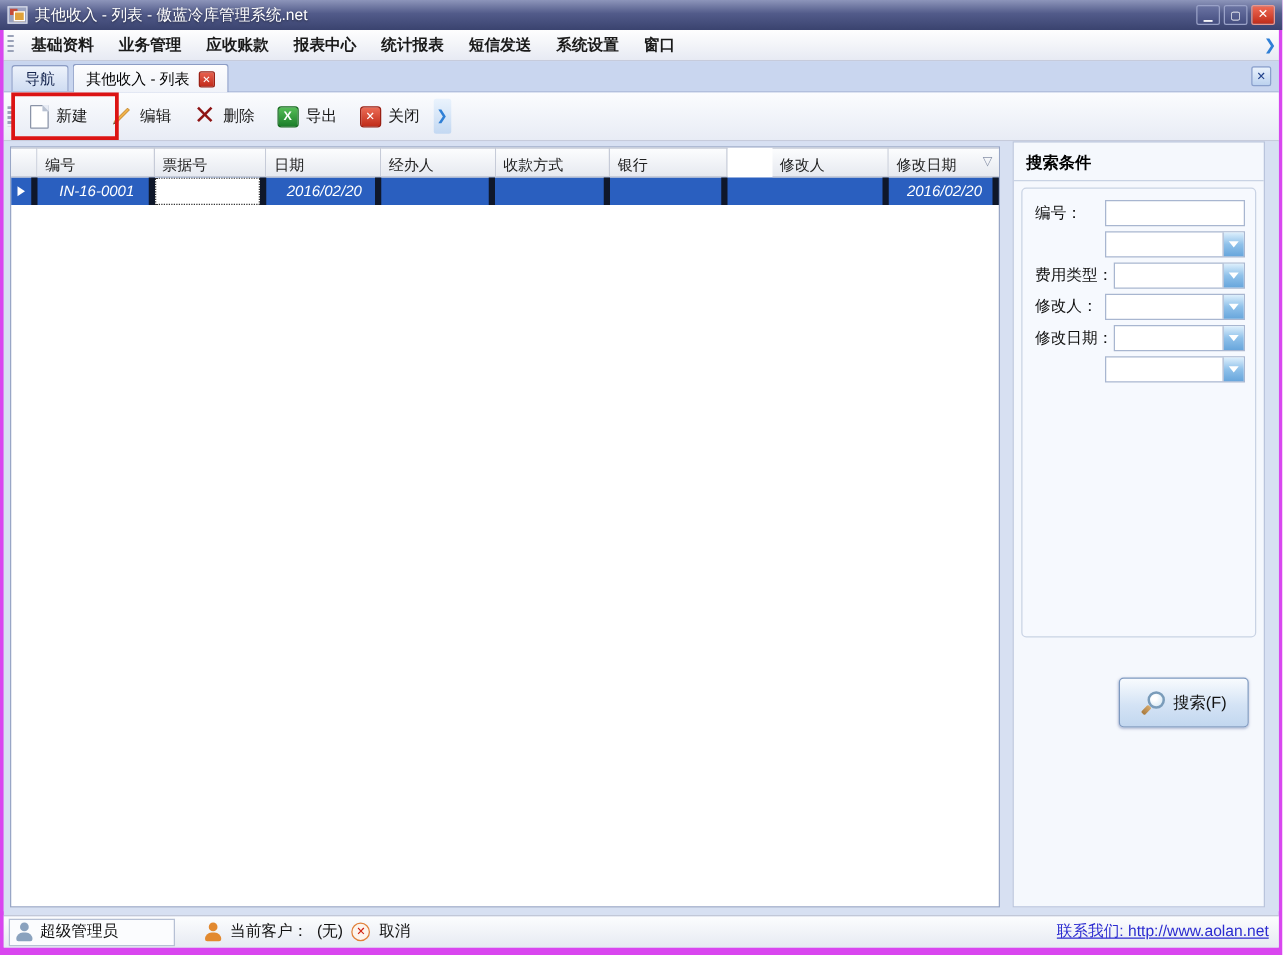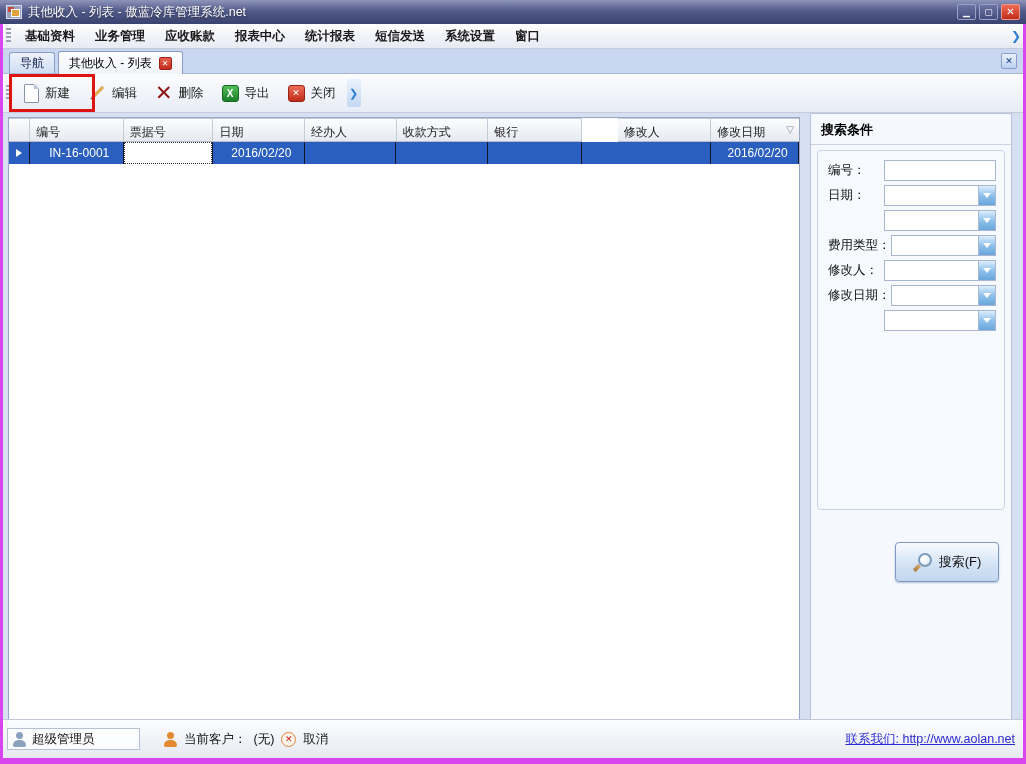--- a/index.html
+++ b/index.html
@@ -77,21 +77,21 @@
   .grid { position:absolute; left:5px; top:4px; width:792px; bottom:3px; background:#fff; border:1px solid #98a6c6; }
   .group-panel { height:27px; background:#eef1f7; color:#8e99b4; font-size:12.5px; padding:7px 0 0 8px; }
   .hdr-row, .data-row { display:flex;text-align:center; }
   .hdr-cell { height:24px; background:linear-gradient(#fcfdfe,#e6e9f0); border-top:1px solid #c6cbd8;
     border-right:1px solid #c6cbd8; border-bottom:1px solid #b6bdce;
     font-size:12px; color:#222; padding:5px 0 0 6px; display:flex; }
   .hdr-cell .sort { margin-left:auto; margin-right:5px; color:#8791a8; font-size:10px; line-height:12px; }
   .c0{width:22px;} .c1{width:98px;} .c2{width:94px;} .c3{width:96px;} .c4{width:96px;}
   .c5{width:96px;} .c6{width:98px;} .c7{width:98px;margin-left:36px;} .c8{width:92px; border-right:none;}
   .data-row { height:22px; background:#2a5fbf; color:#fff; }
-  .data-cell { border-right:1px solid #0f172a; padding:4px 0 0 6px; font-size:12px; overflow:hidden; white-space:nowrap; }
+  .data-cell { border-right:5px solid #0f172a; padding:4px 0 0 6px; font-size:12px; overflow:hidden; white-space:nowrap;font-style:italic; }
   .data-cell.indicator { padding:0; display:flex; align-items:center; justify-content:center; }
   .row-arrow { width:0; height:0; border-left:6px solid #fff; border-top:4px solid transparent; border-bottom:4px solid transparent; }
   .edit-cell { padding:0; }
   .edit-box { width:100%; height:100%; background:#fff; border:1px dotted #333; color:#000; padding:3px 0 0 4px; }
 
   
   .panel { position:absolute; left:807px; top:0; width:202px; bottom:3px; background:#f5f8fd; border:1px solid #b9c4dc; }
   .panel-title { font-size:13px; font-weight:bold; color:#000; padding:7px 0 5px 10px; border-bottom:1px solid #c9d3e4; }
   .groupbox { margin:5px 6px; border:1px solid #c9d3e4; border-radius:4px; padding:7px 8px 6px 4px; height:360px; background:#f6f9fe; }
   .field-row { display:flex; align-items:center; height:25px; }
@@ -106,21 +106,21 @@
     border:1px solid #7e99c0; background:linear-gradient(#f8fbfe,#d4e3f5 55%,#c2d7ef);
     box-shadow:0 1px 2px rgba(60,80,140,.35); display:flex; align-items:center; justify-content:center; gap:8px;
     font-size:13px; color:#111; }
   .mag-icon { width:18px; height:18px; position:relative; }
   .mag-icon::before { content:''; position:absolute; left:5px; top:0; width:10px; height:10px;
     border:2px solid #7a9cba; border-radius:50%; background:radial-gradient(circle at 35% 35%, #fff 20%, #cfe4f2); }
   .mag-icon::after { content:''; position:absolute; left:2px; top:11px; width:4px; height:8px;
     background:linear-gradient(#d8a96a,#a87a3e); border-radius:1px; transform:rotate(45deg); }
 
   
-  .statusbar { position:absolute; left:0; bottom:0; width:100%; height:39px;
+  .statusbar { position:absolute; left:0; bottom:0; width:100%; height:26px;
     background:linear-gradient(#fcfdfe,#e6eaf2); border-top:1px solid #c2c8d8;
     display:flex; align-items:center; padding:0 8px 0 4px; }
   .user-box { width:133px; height:22px; border:1px solid #b6c0d4; background:#fbfcfe;
     display:flex; align-items:center; gap:6px; padding-left:5px; font-size:12.5px; color:#111; }
   .person { width:13px; height:15px; position:relative; }
   .person::before { content:''; position:absolute; left:3px; top:0; width:7px; height:7px; border-radius:50%; background:var(--pc,#8aa2be); }
   .person::after { content:''; position:absolute; left:0; bottom:0; width:13px; height:7px; border-radius:6px 6px 2px 2px; background:var(--pc,#8aa2be); }
   .client-sec { display:flex; align-items:center; gap:7px; margin-left:24px; font-size:12.5px; color:#111; }
   .cancel-icon { width:15px; height:15px; border-radius:50%; border:1px solid #e0813a; background:#fdf4ec;
     color:#d02010; font-size:9px; font-weight:bold; text-align:center; line-height:13px; }
@@ -245,29 +245,20 @@
       </div>
 
       <div class="panel">
         <div class="panel-title">搜索条件</div>
         <div class="groupbox">
           <div class="field-row">
             <span class="field-label">编号：</span>
             <div class="text-input"></div>
           </div>
           <div class="field-row">
-            <span class="field-label">日期：</span>
-            <div class="combo">
-              <div class="combo-field"></div>
-              <div class="combo-btn">
-                  <div class="chev-down"></div>
-                </div>
-            </div>
-          </div>
-          <div class="field-row">
             <span class="field-label"></span>
             <div class="combo">
               <div class="combo-field"></div>
               <div class="combo-btn">
                   <div class="chev-down"></div>
                 </div>
             </div>
           </div>
           <div class="field-row">
             <span class="field-label">费用类型：</span>

